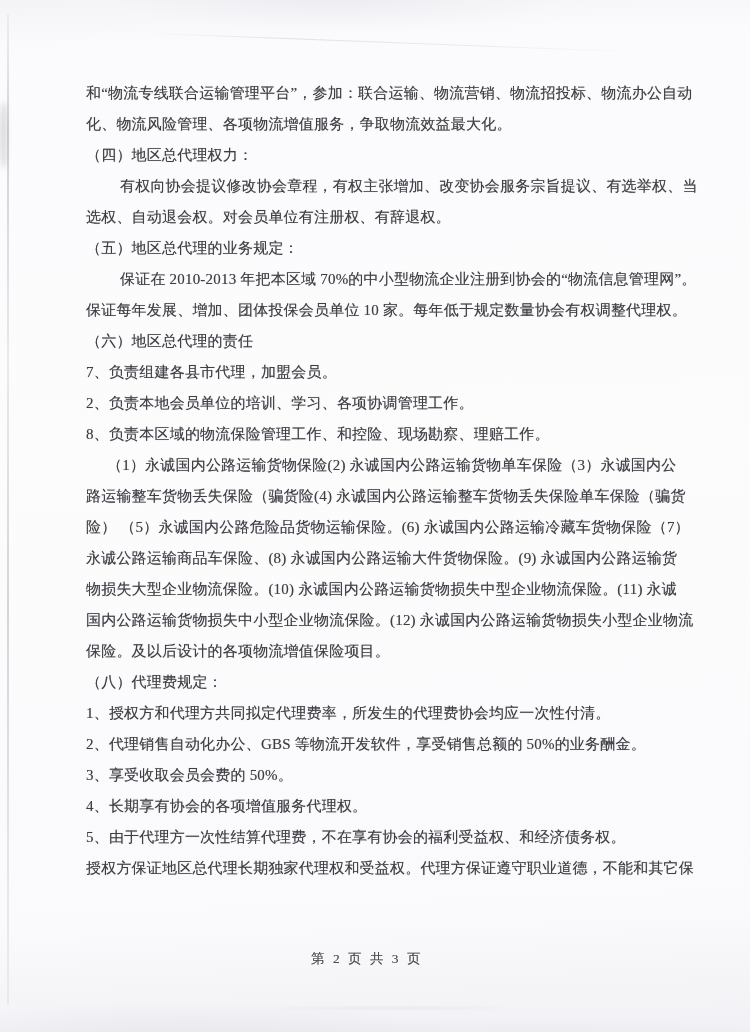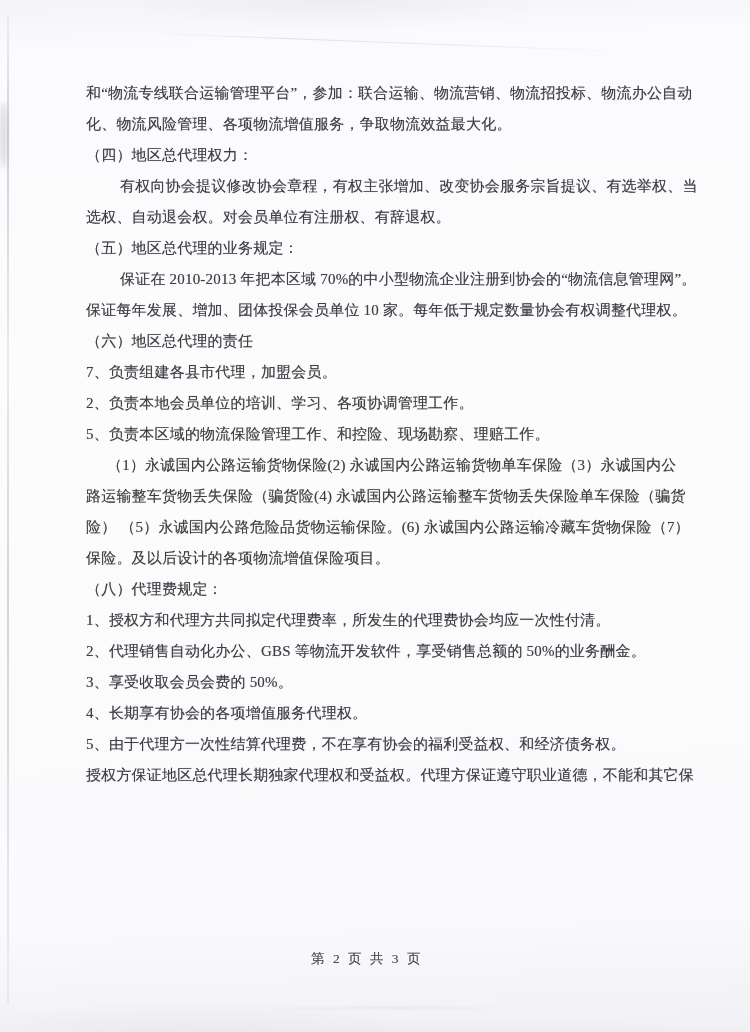--- a/index.html
+++ b/index.html
@@ -101,24 +101,27 @@
       <div class="line indent-0">化、物流风险管理、各项物流增值服务，争取物流效益最大化。</div>
       <div class="line indent-0">（四）地区总代理权力：</div>
       <div class="line indent-1">有权向协会提议修改协会章程，有权主张增加、改变协会服务宗旨提议、有选举权、当</div>
       <div class="line indent-0">选权、自动退会权。对会员单位有注册权、有辞退权。</div>
       <div class="line indent-0">（五）地区总代理的业务规定：</div>
       <div class="line indent-1">保证在 2010-2013 年把本区域 70%的中小型物流企业注册到协会的“物流信息管理网”。</div>
       <div class="line indent-0">保证每年发展、增加、团体投保会员单位 10 家。每年低于规定数量协会有权调整代理权。</div>
       <div class="line indent-0">（六）地区总代理的责任</div>
       <div class="line indent-0">7、负责组建各县市代理，加盟会员。</div>
       <div class="line indent-0">2、负责本地会员单位的培训、学习、各项协调管理工作。</div>
-      <div class="line indent-0">5、负责本区域的物流保险管理工作、和控险、现场勘察、理赔工作。</div>
+      <div class="line indent-0">8、负责本区域的物流保险管理工作、和控险、现场勘察、理赔工作。</div>
       <div class="line indent-2">（1）永诚国内公路运输货物保险(2) 永诚国内公路运输货物单车保险（3）永诚国内公</div>
       <div class="line indent-0">路运输整车货物丢失保险（骗货险(4) 永诚国内公路运输整车货物丢失保险单车保险（骗货</div>
       <div class="line indent-0">险） （5）永诚国内公路危险品货物运输保险。(6) 永诚国内公路运输冷藏车货物保险（7）</div>
+      <div class="line indent-0">永诚公路运输商品车保险、(8) 永诚国内公路运输大件货物保险。(9) 永诚国内公路运输货</div>
+      <div class="line indent-0">物损失大型企业物流保险。(10) 永诚国内公路运输货物损失中型企业物流保险。(11) 永诚</div>
+      <div class="line indent-0">国内公路运输货物损失中小型企业物流保险。(12) 永诚国内公路运输货物损失小型企业物流</div>
       <div class="line indent-0">保险。及以后设计的各项物流增值保险项目。</div>
       <div class="line indent-0">（八）代理费规定：</div>
       <div class="line indent-0">1、授权方和代理方共同拟定代理费率，所发生的代理费协会均应一次性付清。</div>
       <div class="line indent-0">2、代理销售自动化办公、GBS 等物流开发软件，享受销售总额的 50%的业务酬金。</div>
       <div class="line indent-0">3、享受收取会员会费的 50%。</div>
       <div class="line indent-0">4、长期享有协会的各项增值服务代理权。</div>
       <div class="line indent-0">5、由于代理方一次性结算代理费，不在享有协会的福利受益权、和经济债务权。</div>
       <div class="line indent-0">授权方保证地区总代理长期独家代理权和受益权。代理方保证遵守职业道德，不能和其它保</div>
     </div>
 

